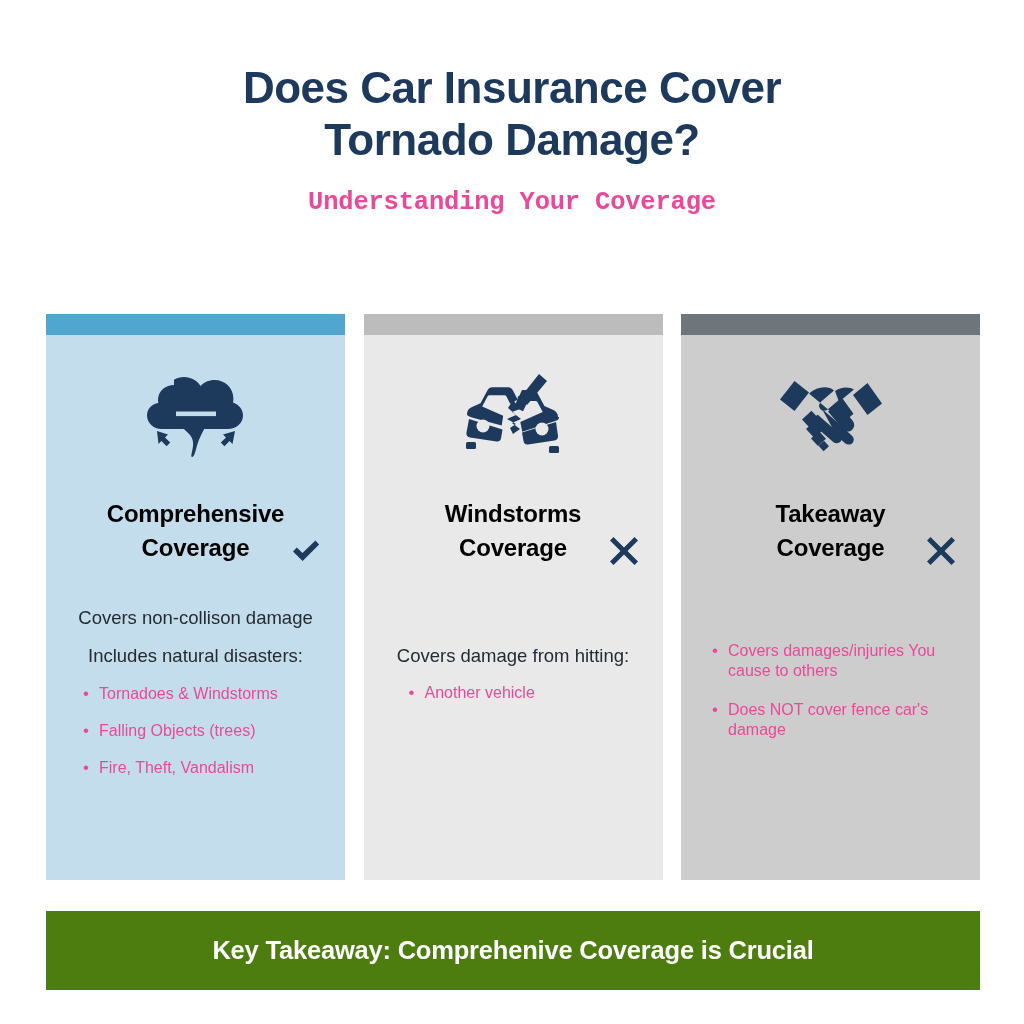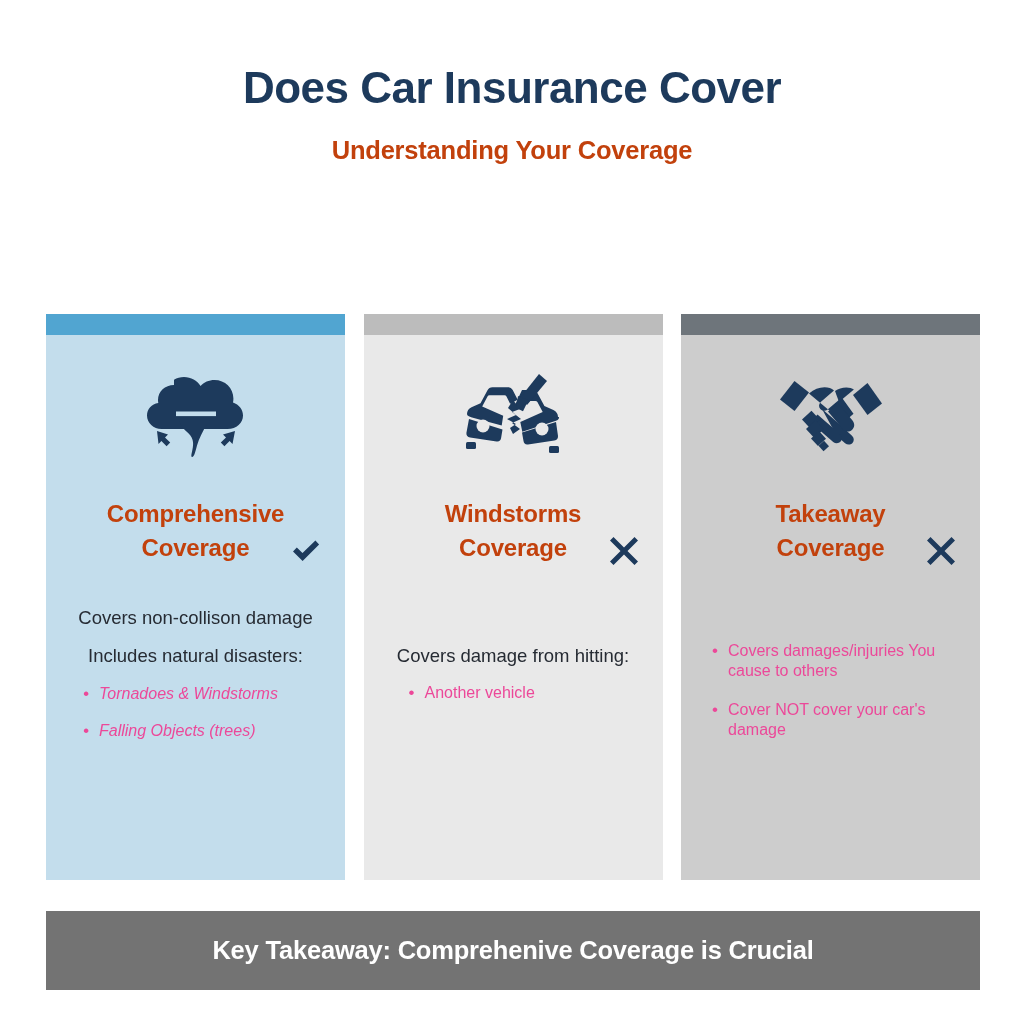--- a/index.html
+++ b/index.html
@@ -34,26 +34,27 @@
   .title {
     color: #1d3a5c;
     font-size: 44px;
     font-weight: bold;
     line-height: 1.18;
     letter-spacing: -0.5px;
     margin: 0;
     padding: 0 60px;
   }
   .subtitle {
-    color: #c2410c;
+    color: #ec4899;
     font-size: 25.5px;
     font-weight: bold;
     margin: 0;
     padding-top: 22px;
     letter-spacing: -0.2px;
+    font-family: Liberation Mono, monospace;
   }
 
   
   .cards {
     position: absolute;
     top: 314px;
     left: 46px;
     width: 934px;
     height: 566px;
     display: flex;
@@ -117,21 +118,21 @@
     position: relative;
     width: 100%;
     display: flex;
     align-items: flex-end;
     justify-content: center;
     margin-top: 38px;
     padding: 0 18px;
     box-sizing: border-box;
   }
   .card-heading {
-    color: #c2410c;
+    color: #000000;
     font-size: 24px;
     font-weight: bold;
     line-height: 1.42;
     text-align: center;
     letter-spacing: -0.2px;
   }
   .mark {
     position: absolute;
     right: 22px;
     bottom: -3px;
@@ -175,34 +176,34 @@
     color: #ec4899;
   }
   ul.bullets li::before {
     content: "\2022";
     position: absolute;
     left: 3px;
     top: -1px;
     font-size: 17px;
   }
   .card.c1 ul.bullets { padding-left: 18px; }
-  .card.c1 ul.bullets li { margin-bottom: 17px; font-style: italic; }
+  .card.c1 ul.bullets li { margin-bottom: 17px; }
   .card.c2 ul.bullets { padding-left: 26px; }
   .card.c2 ul.bullets li { margin-bottom: 9px; }
   .card.c3 ul.bullets { padding-left: 12px; }
   .card.c3 ul.bullets li { margin-bottom: 19px; }
 
   
   .banner {
     position: absolute;
     left: 46px;
     top: 911px;
     width: 934px;
     height: 79px;
-    background: #737373;
+    background: #4d7c0f;
     display: flex;
     align-items: center;
     justify-content: center;
     text-align: center;
   }
   .banner-text {
     color: #ffffff;
     font-size: 25.5px;
     font-weight: bold;
     line-height: 1.42;
@@ -211,20 +212,21 @@
   }
 </style>
 </head>
 <body>
 
 <div id="infographic">
 
   <div class="header">
     <h1 class="title">
       <span>Does Car Insurance Cover</span><br>
+      <span>Tornado Damage?</span>
     </h1>
     <div class="subtitle">Understanding Your Coverage</div>
   </div>
 
   <div class="cards">
 
     <div class="card c1">
       <div class="card-accent"></div>
       <div class="card-body"></div>
       <div class="card-inner">
@@ -256,20 +258,21 @@
             </svg>
           </span>
         </div>
 
         <div class="card-text">
           <p class="lead">Covers non-collison damage</p>
           <p class="lead">Includes natural disasters:</p>
           <ul class="bullets">
             <li>Tornadoes &amp; Windstorms</li>
             <li>Falling Objects (trees)</li>
+            <li>Fire, Theft, Vandalism</li>
           </ul>
         </div>
 
       </div>
     </div>
 
     <div class="card c2">
       <div class="card-accent"></div>
       <div class="card-body"></div>
       <div class="card-inner">
@@ -355,21 +358,21 @@
           <span class="mark">
             <svg width="34" height="34" viewBox="0 0 34 34" aria-hidden="true">
               <path d="M6.5 3l10.5 10.5L27.5 3 31 6.5 20.5 17 31 27.5 27.5 31 17 20.5 6.5 31 3 27.5 13.5 17 3 6.5 6.5 3z" fill="#1d3a5c"></path>
             </svg>
           </span>
         </div>
 
         <div class="card-text">
           <ul class="bullets">
             <li>Covers damages/injuries You cause to others</li>
-            <li>Cover NOT cover your car's damage</li>
+            <li>Does NOT cover fence car's damage</li>
           </ul>
         </div>
 
       </div>
     </div>
 
   </div>
 
   <div class="banner">
     <div class="banner-text">

